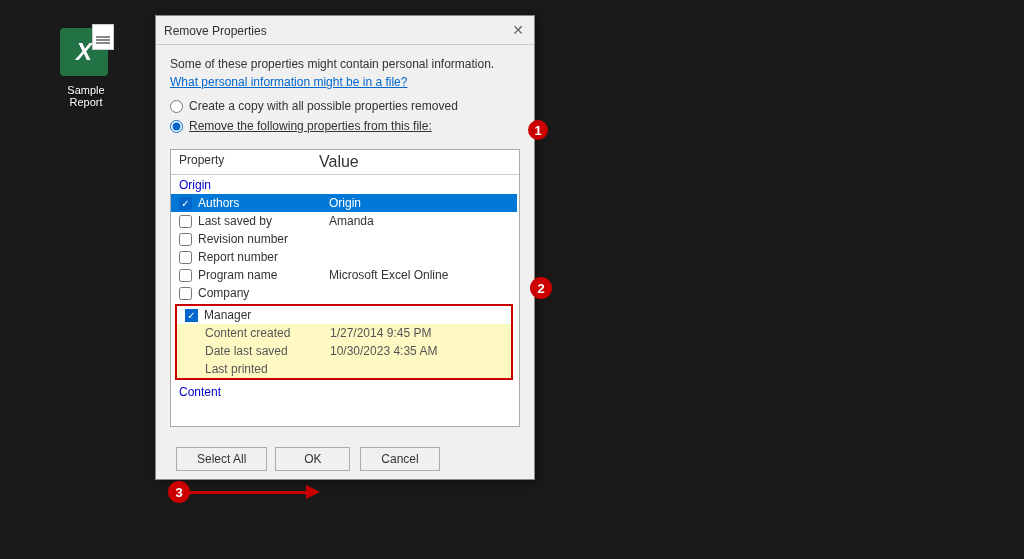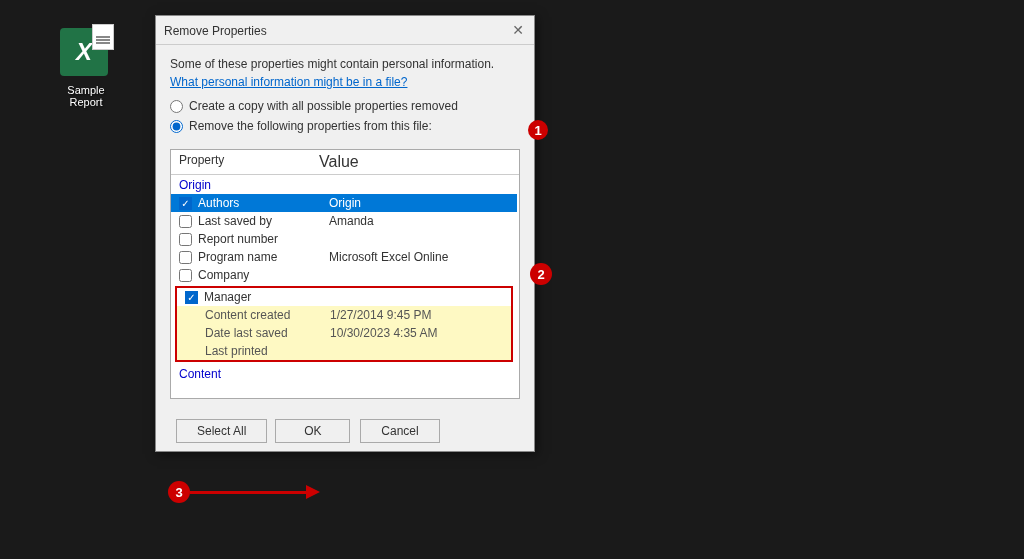--- a/index.html
+++ b/index.html
@@ -150,34 +150,35 @@
     }
 
     .selected-option {
       display: flex;
       align-items: center;
       gap: 6px;
       margin-bottom: 8px;
       font-size: 12px;
       color: #333;
       font-weight: normal;
+      text-decoration: underline;
     }
 
     .selected-option input[type="radio"] {
       width: 13px;
       height: 13px;
       margin: 0;
       cursor: pointer;
       accent-color: #0066cc;
     }
 
     .properties-container {
       border: 1px solid #aaa;
       background: white;
-      height: 250px;
+      height: 278px;
       display: flex;
       flex-direction: column;
       overflow: hidden;
     }
 
     .properties-header {
       display: flex;
       background: white;
       border-bottom: 1px solid #ccc;
       padding: 3px 8px;
@@ -480,20 +481,25 @@
               <span class="prop-name">Authors</span>
               <span class="prop-value">Origin</span>
             </div>
 
             <div class="prop-row">
               <input type="checkbox" class="prop-checkbox" style="">
               <span class="prop-name">Last saved by</span>
               <span class="prop-value">Amanda</span>
             </div>
 
+            <div class="prop-row">
+              <input type="checkbox" class="prop-checkbox" style="">
+              <span class="prop-name">Revision number</span>
+              <span class="prop-value"></span>
+            </div>
 
             <div class="prop-row">
               <input type="checkbox" class="prop-checkbox" style="">
               <span class="prop-name">Report number</span>
               <span class="prop-value"></span>
             </div>
 
             <div class="prop-row">
               <input type="checkbox" class="prop-checkbox" style="">
               <span class="prop-name">Program name</span>

